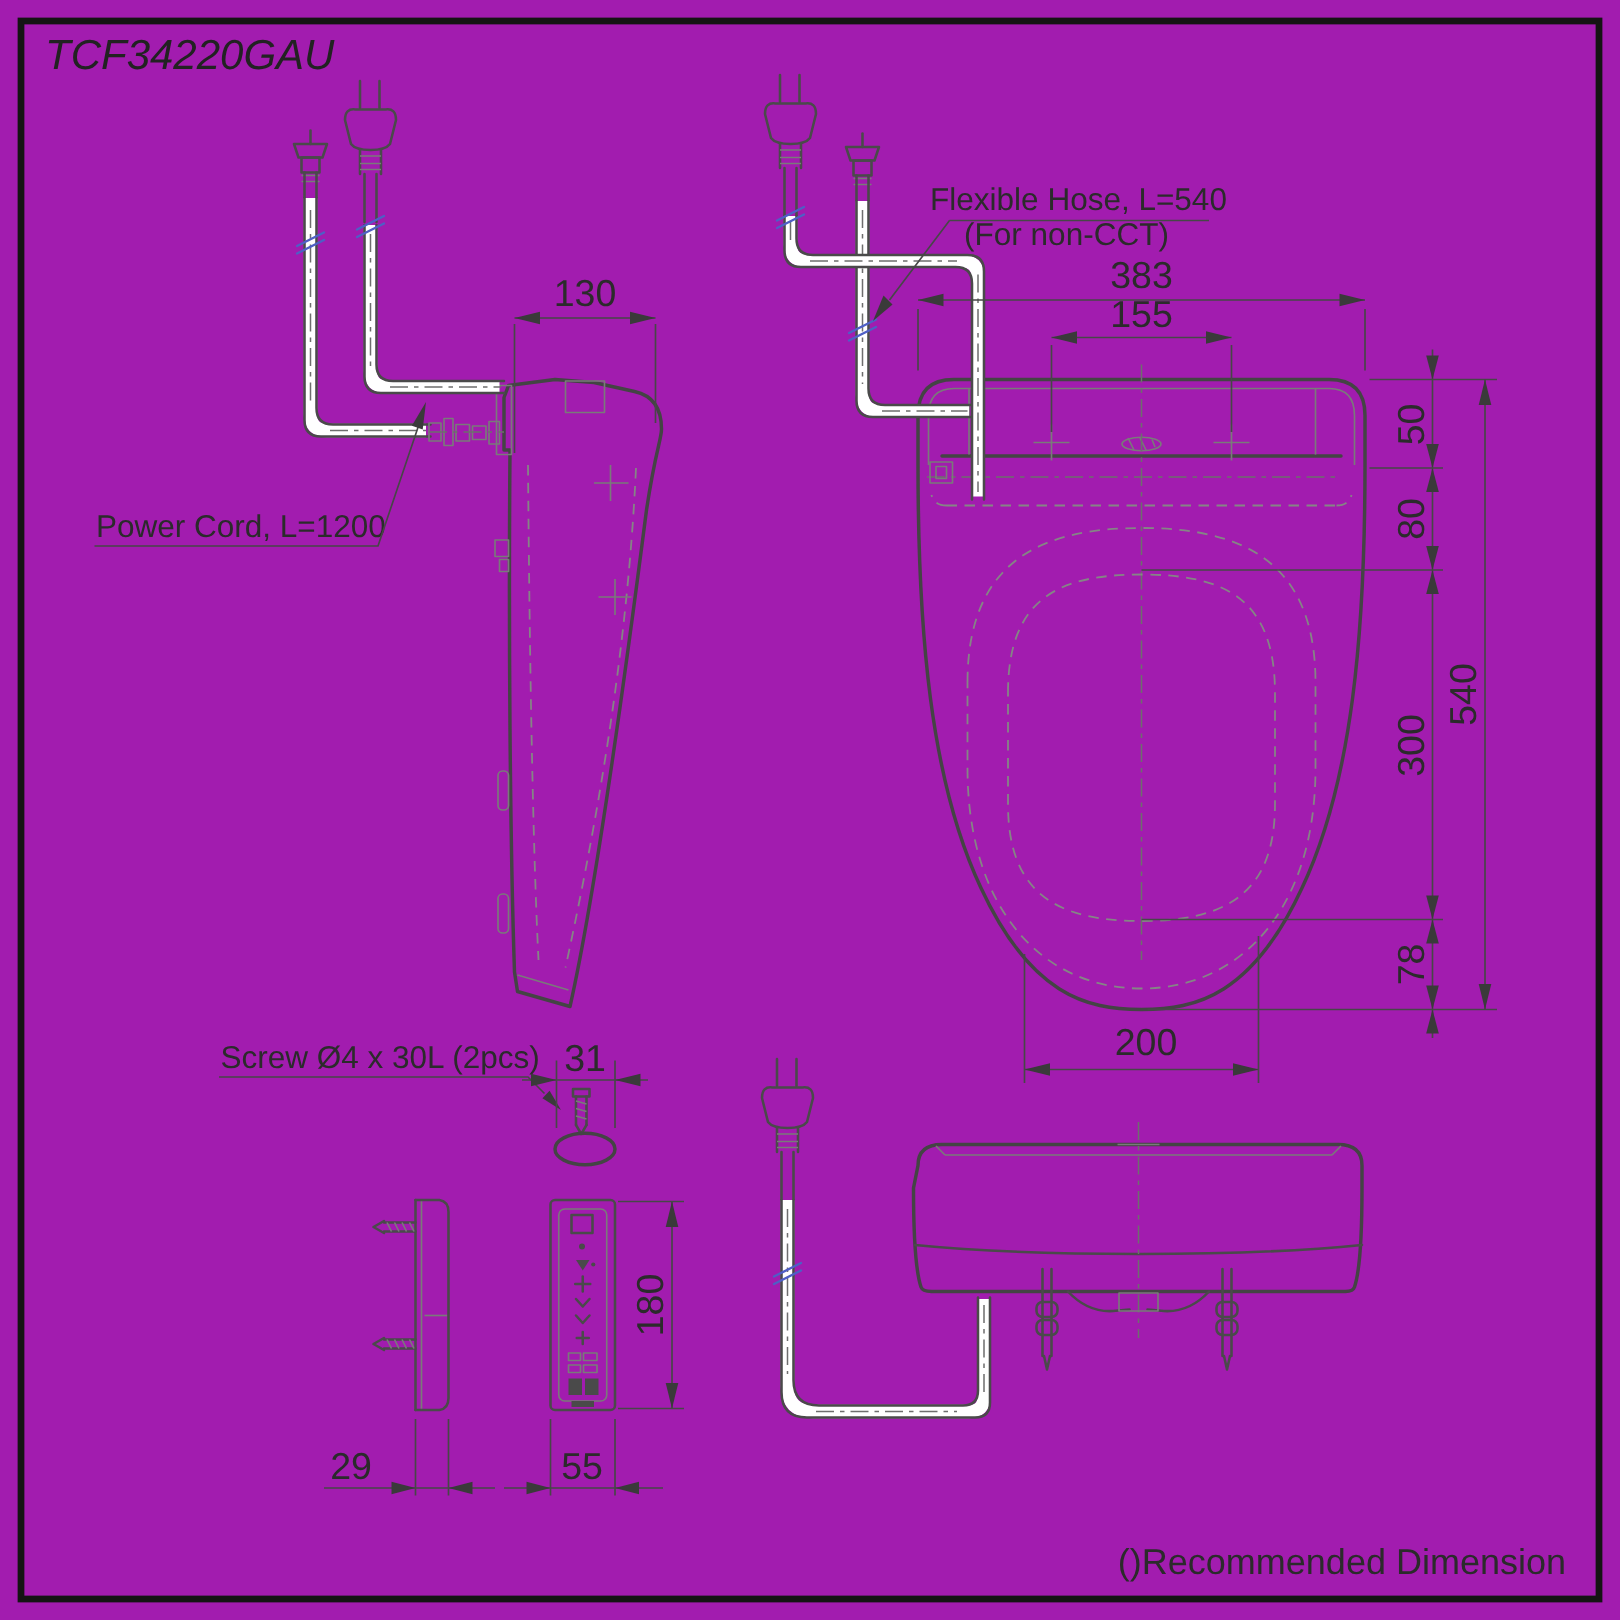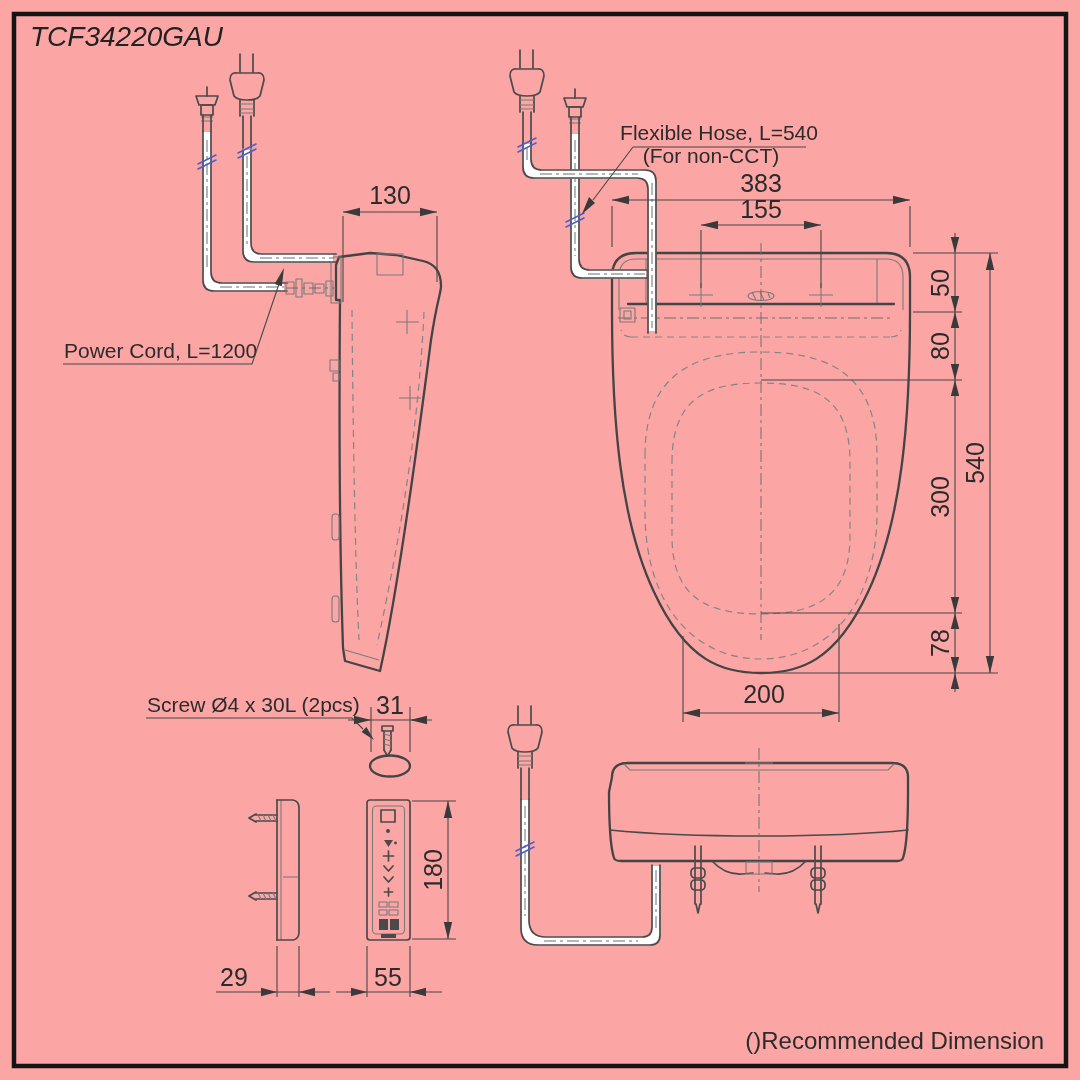--- a/index.html
+++ b/index.html
@@ -1,16 +1,16 @@
 <!DOCTYPE html>
 <html><head>
 <meta charset="utf-8">
 <style>
   html,body{margin:0;padding:0;background:#ffffff;}
-  .stage{width:1080px;height:1080px;position:relative;background:#fca5a5;overflow:hidden;}
+  .stage{width:1080px;height:1080px;position:relative;background:#a21caf;overflow:hidden;}
   svg{display:block;}
   .t{font-family:"Liberation Sans","DejaVu Sans",sans-serif;fill:#2b2b2b;}
   .ttl{font-size:28px;font-style:italic;fill:#222;}
   .dimtxt{font-size:25px;}
   .lbl{font-size:21px;}
   .ftr{font-size:24px;}
   .ln{stroke:#4a4a4a;stroke-width:1.7;fill:none;stroke-linejoin:round;stroke-linecap:round;}
   .ln2{stroke:#444444;stroke-width:2.3;fill:none;stroke-linejoin:round;stroke-linecap:round;}
   .lt{stroke:#7a7a7a;stroke-width:1.1;fill:none;stroke-linejoin:round;}
   .hid{stroke:#858585;stroke-width:1.2;stroke-dasharray:7 5;fill:none;}

